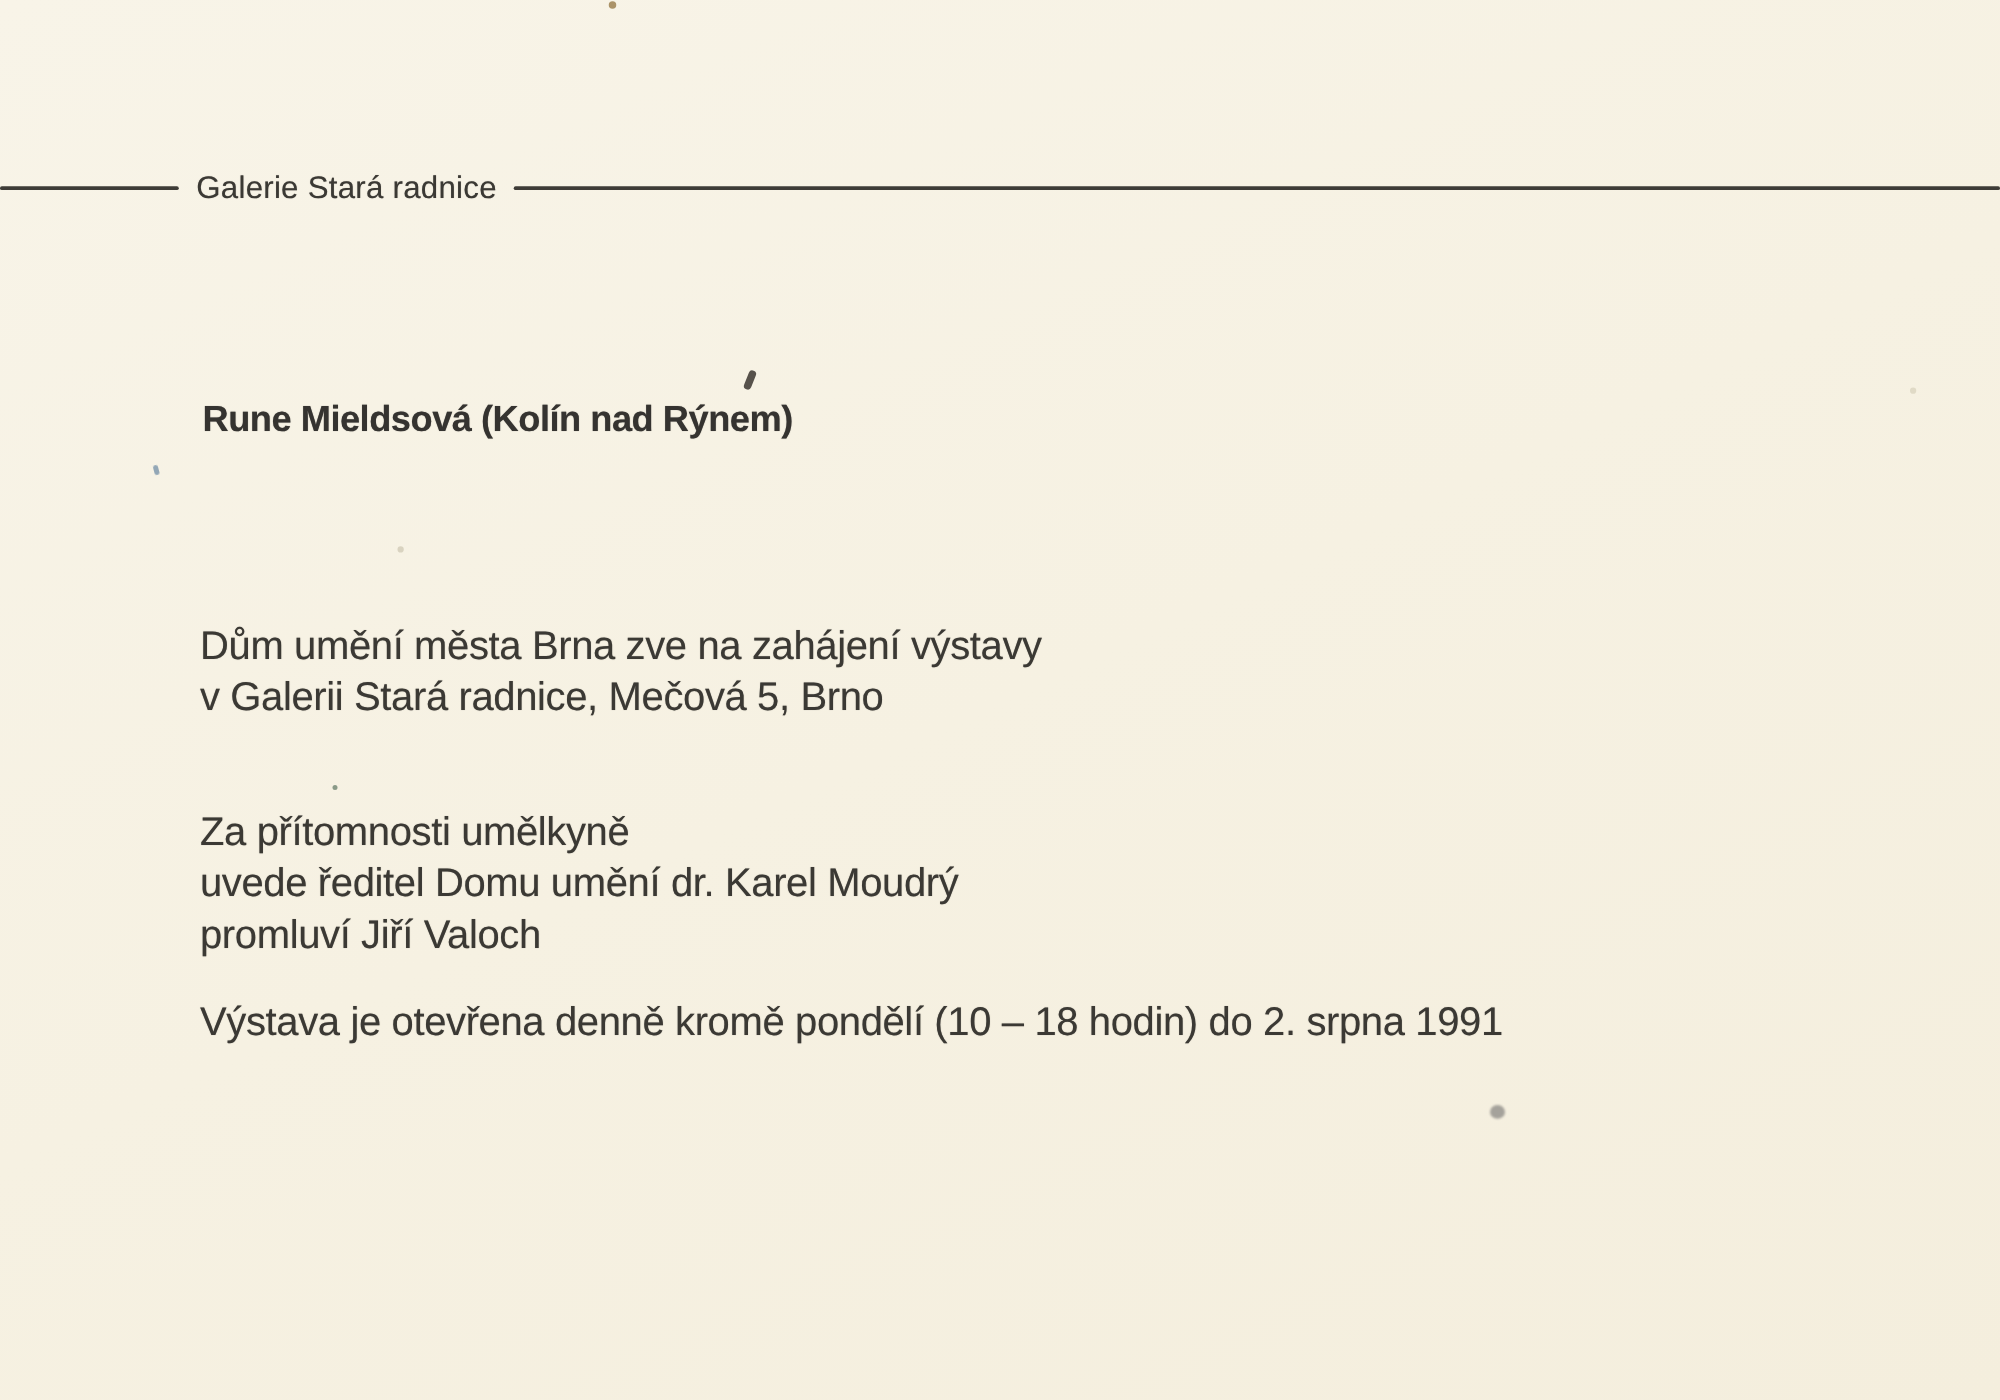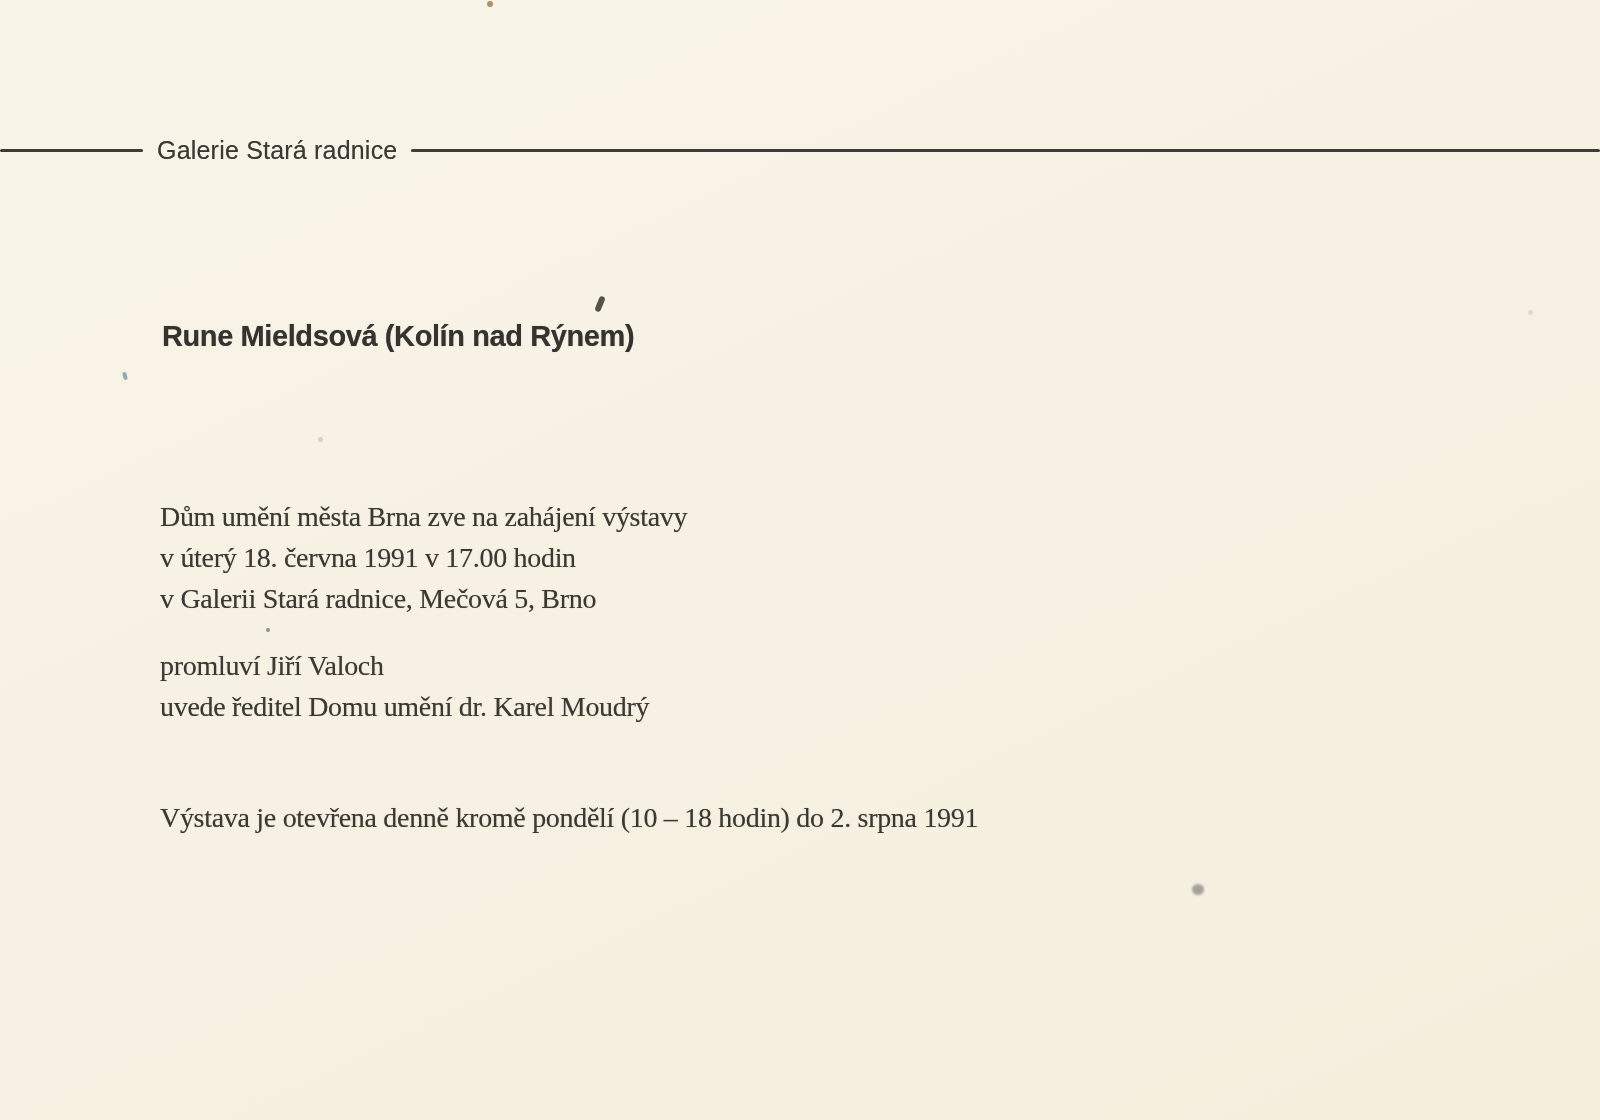--- a/index.html
+++ b/index.html
@@ -57,27 +57,26 @@
     white-space: nowrap;
     text-shadow: 0 0 0.7px rgba(53,51,48,0.6);
   }
   .title    { top: 320px; }
   .subtitle { top: 404px; }
   
   .para {
     position: absolute;
     left: 160px;
     margin: 0;
-    font-size: 28px;
+    font-size: 32px;
     line-height: 41px;
     letter-spacing: -0.3px;
     color: #3b3934;
     white-space: nowrap;
     text-shadow: 0 0 0.7px rgba(59,57,52,0.5);
-    font-family: Liberation Serif, serif;
   }
   .para-invitation { top: 496px; }
   .para-speakers   { top: 645px; }
   .para-opening    { top: 797px; }
   
   .speck {
     position: absolute;
     pointer-events: none;
   }
   .speck-mark {
@@ -137,27 +136,27 @@
     <span class="rule rule-left"></span>
     <span class="gallery-name">Galerie Stará radnice</span>
     <span class="rule rule-right"></span>
   </div>
 
   <h1 class="title">Rune Mieldsová (Kolín nad Rýnem)</h1>
 
 
   <div class="para para-invitation">
     <div>Dům umění města Brna zve na zahájení výstavy</div>
-    <div>v úterý 18. června 1991 v 17.00 hodin</div>
     <div>v Galerii Stará radnice, Mečová 5, Brno</div>
   </div>
 
   <div class="para para-speakers">
+    <div>Za přítomnosti umělkyně</div>
+    <div>uvede ředitel Domu umění dr. Karel Moudrý</div>
     <div>promluví Jiří Valoch</div>
-    <div>uvede ředitel Domu umění dr. Karel Moudrý</div>
   </div>
 
   <div class="para para-opening">Výstava je otevřena denně kromě pondělí (10 – 18 hodin) do 2. srpna 1991</div>
 
   <div class="speck speck-mark"></div>
   <div class="speck speck-dot-gray"></div>
   <div class="speck speck-dot-brown"></div>
   <div class="speck speck-dot-blue"></div>
   <div class="speck speck-faint-1"></div>
   <div class="speck speck-faint-2"></div>

